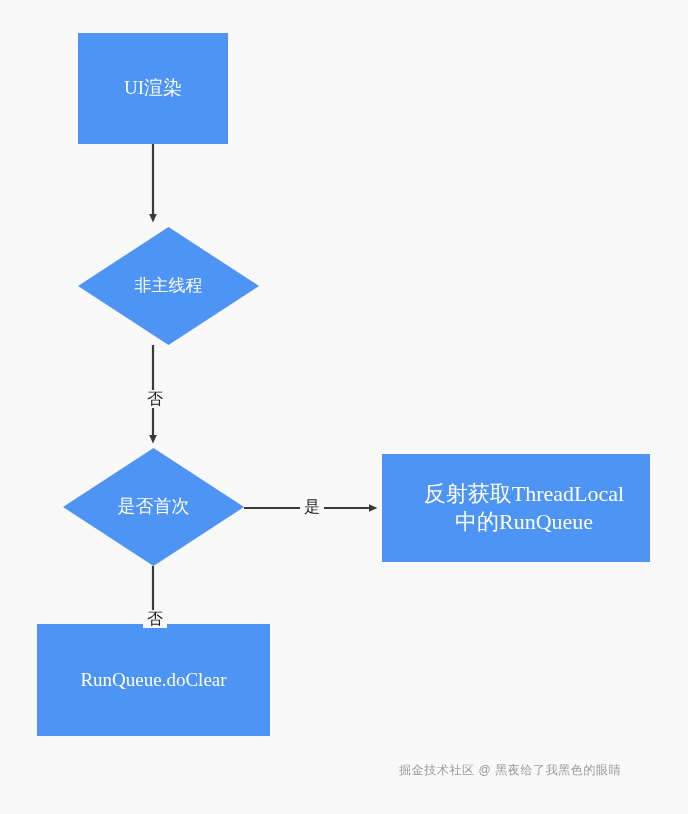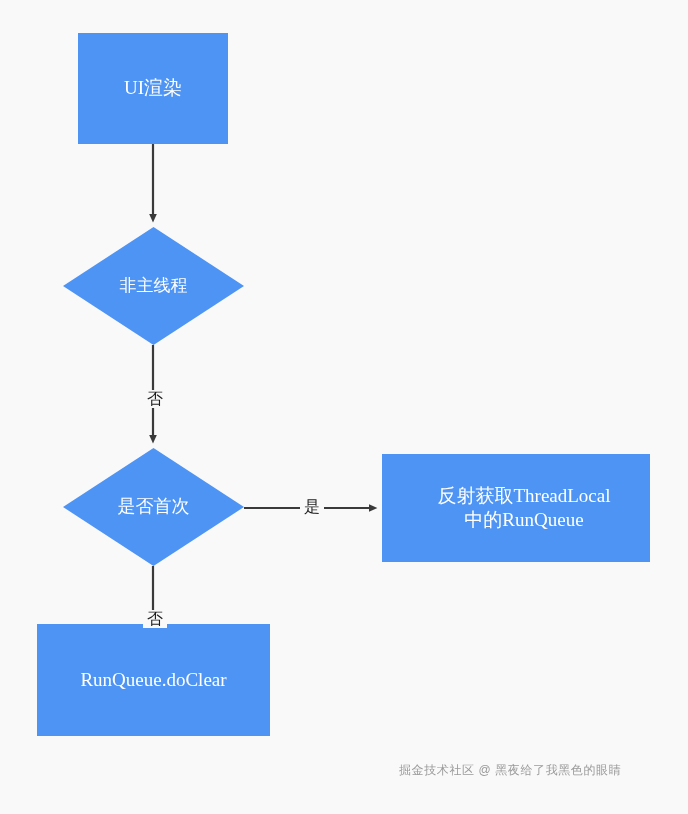--- a/index.html
+++ b/index.html
@@ -97,36 +97,36 @@
 
   <g>
     <line x1="153" y1="566" x2="153" y2="655" stroke="#3a3a3a" stroke-width="2.2" marker-end="url(#arrowhead)"></line>
   </g>
 </svg>
 
 <div class="rect-node" style="left:78px; top:33px; width:150px; height:111px;">
   <span class="node-label" style="font-size:19px;">UI渲染</span>
 </div>
 
-<div class="diamond-node" style="left:63px; top:227px; width:181px; height:118px;">
+<div class="diamond-node" style="left:78px; top:227px; width:181px; height:118px;">
   <svg class="diamond-shape" viewBox="0 0 181 118" preserveAspectRatio="none" xmlns="http://www.w3.org/2000/svg">
     <polygon points="90.5,0 181,59 90.5,118 0,59" fill="#4d94f5"></polygon>
   </svg>
   <span class="node-label" style="font-size:17px;">非主线程</span>
 </div>
 
 <div class="diamond-node" style="left:63px; top:448px; width:181px; height:118px;">
   <svg class="diamond-shape" viewBox="0 0 181 118" preserveAspectRatio="none" xmlns="http://www.w3.org/2000/svg">
     <polygon points="90.5,0 181,59 90.5,118 0,59" fill="#4d94f5"></polygon>
   </svg>
   <span class="node-label" style="font-size:18px;">是否首次</span>
 </div>
 
 <div class="rect-node" style="left:382px; top:454px; width:268px; height:108px;">
-  <span class="node-label" style="font-size:19px;margin-left:16px;">反射获取ThreadLocal
+  <span class="node-label" style="font-size:22px;margin-left:16px;">反射获取ThreadLocal
 中的RunQueue</span>
 </div>
 
 <div class="rect-node" style="left:37px; top:624px; width:233px; height:112px;">
   <span class="node-label" style="font-size:19px;">RunQueue.doClear</span>
 </div>
 
 <div class="edge-label" style="left:143px; top:390px; width:20px; font-size:16px;">否</div>
 
 <div class="edge-label" style="left:300px; top:498px; width:20px; font-size:16px;">是</div>

